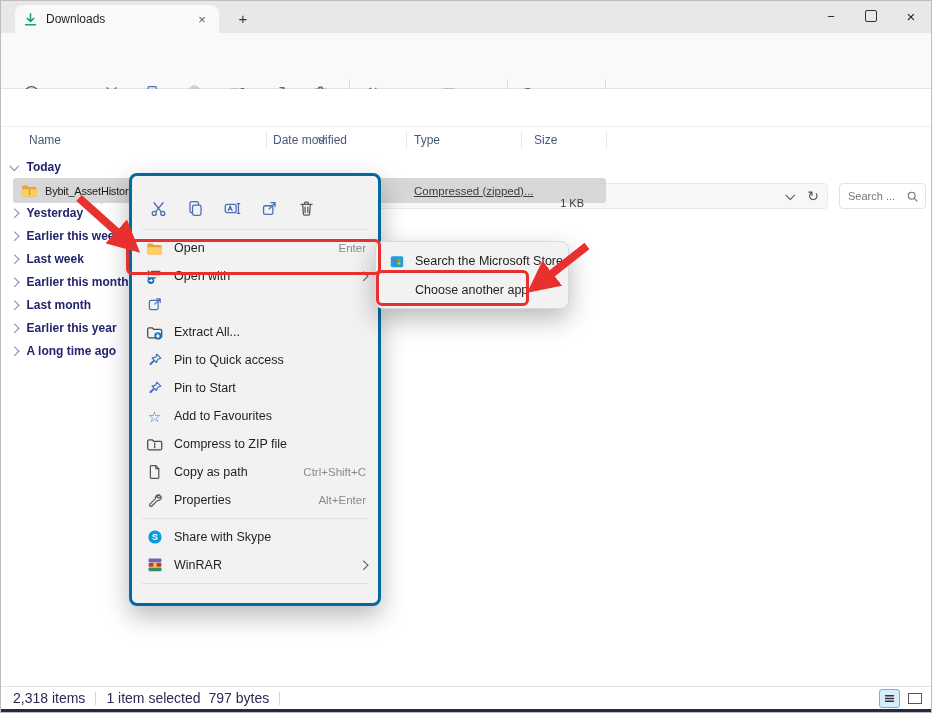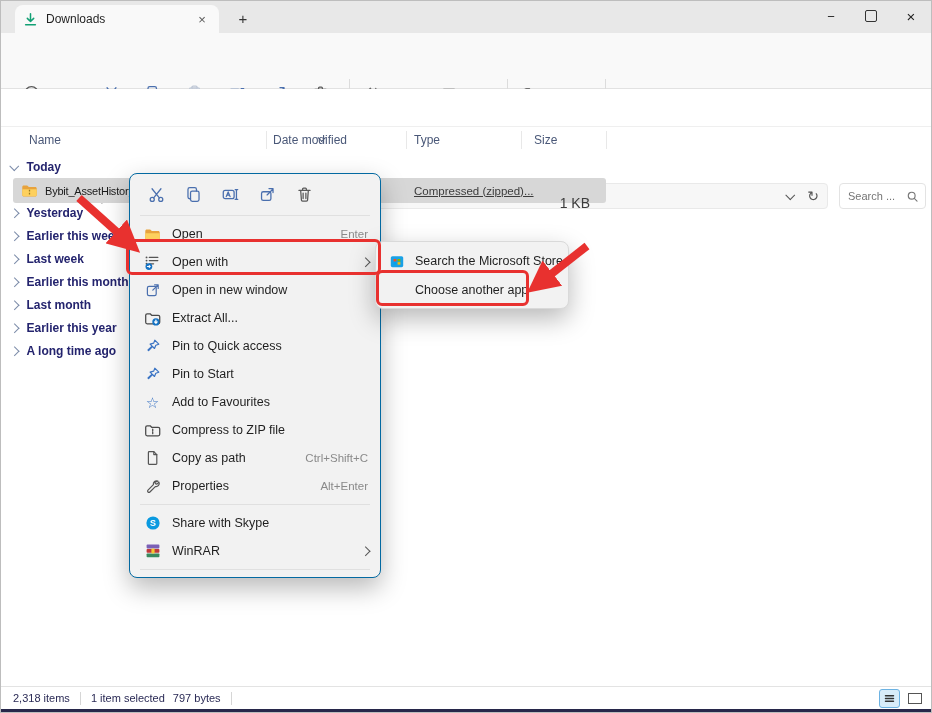--- a/index.html
+++ b/index.html
@@ -50,24 +50,24 @@
   .colhdr{position:absolute;top:126px;height:26px;font-size:12px;color:#4a5878;display:flex;align-items:center;}
   .col-sep{position:absolute;top:130px;width:1px;height:18px;background:#e8e8e8;}
   .sortchv{position:absolute;left:318px;top:126px;color:#4a5878;}
   
   .grp{position:absolute;display:flex;align-items:center;font-size:12px;color:#24246e;font-weight:bold;gap:9px;}
   .grp .chv{color:#7a8aa8;}
   .filerow{position:absolute;left:12px;top:177px;width:593px;height:25px;background:#d7d7d7;border-radius:3px;
        display:flex;align-items:center;}
   .fname{font-size:11px;color:#1a1a1a;margin-left:7px;width:86px;overflow:hidden;white-space:nowrap;letter-spacing:-.2px;}
   .ftype{position:absolute;left:401px;font-size:11.5px;color:#3c3c3c;text-decoration:underline;}
-  .fsize{position:absolute;right:16px;font-size:14px;color:#3c3c3c;margin-top:24px;}
-  
-  .cmenu{position:absolute;left:128px;top:172px;width:252px;background:#f2f2f2;border:1px solid #0369a1;
-       border-radius:8px;box-shadow:0 10px 26px rgba(0,0,0,.28);padding:3px 0;box-sizing:border-box;z-index:5;}
+  .fsize{position:absolute;right:22px;font-size:11px;color:#3c3c3c;margin-top:24px;}
+  
+  .cmenu{position:absolute;left:128px;top:172px;width:252px;background:#f2f2f2;border:3px solid #0369a1;
+       border-radius:8px;box-shadow:0 10px 26px rgba(0,0,0,.28);padding:15px 0;box-sizing:border-box;z-index:5;}
   .cm-icons{height:34px;display:flex;align-items:center;padding-left:10px;gap:5px;}
   .cmi{width:32px;height:30px;display:flex;align-items:center;justify-content:center;border:none;background:transparent;border-radius:5px;}
   .cm-sep{height:1px;background:#e0e0e0;margin:4px 10px;}
   .mi{height:28px;display:flex;align-items:center;padding:0 12px 0 14px;position:relative;}
   .mi-ic{width:17px;height:17px;display:flex;align-items:center;justify-content:center;margin-right:11px;flex:none;}
   .mi-lb{font-size:12.5px;color:#1f1f1f;flex:1;white-space:nowrap;}
   .mi-ac{font-size:11.5px;color:#8a8a8a;}
   .mi-sub{color:#555;margin-left:6px;}
   .star{color:#3b74c4;font-size:15px;line-height:1;}
   
@@ -76,21 +76,21 @@
   .smi{height:29px;display:flex;align-items:center;padding:0 12px;}
   .smi .mi-ic{margin-right:10px;}
   .smi .noic{width:17px;margin-right:10px;}
   
   .rbox{position:absolute;border:3px solid #e8312f;border-radius:6px;z-index:9;pointer-events:none;}
   #rb1{left:125px;top:238px;width:249px;height:30px;}
   #rb2{left:375px;top:269px;width:147px;height:30px;}
   .annsvg{position:absolute;left:0;top:0;z-index:10;pointer-events:none;}
   
   .statusbar{position:absolute;left:0;bottom:3px;width:100%;height:23px;background:#fff;border-top:1px solid #e3e3e3;
-       box-sizing:border-box;display:flex;align-items:center;font-size:11px;color:#2a2a55;}
+       box-sizing:border-box;display:flex;align-items:center;font-size:14px;color:#2a2a55;}
   .sb-t{margin-left:12px;}
   .sb-div{width:1px;height:13px;background:#d6d6d6;margin:0 10px;}
   .sb-right{position:absolute;right:6px;display:flex;gap:4px;align-items:center;}
   .vbtn{width:21px;height:19px;display:flex;align-items:center;justify-content:center;border-radius:3px;box-sizing:border-box;}
   .vbtn.active{background:#d8ecf9;border:1px solid #6cb2e2;}
   .vrect{width:12px;height:9px;border:1.3px solid #555;display:inline-block;}
   .bottom-edge{position:absolute;left:0;bottom:0;width:100%;height:3px;background:#27274a;}
 </style>
 </head>
 <body>
@@ -355,21 +355,20 @@
     </div>
 
 
     <div class="mi">
       <span class="mi-ic">
           <svg width="16" height="16" viewBox="0 0 16 16" fill="none" stroke="#4a6fae" stroke-width="1.2" stroke-linecap="round" stroke-linejoin="round">
             <rect x="2.4" y="4.4" width="8.8" height="9.2" rx="1.6"></rect>
             <path d="M7.8 8.2l5.4-5.4M9.6 2.8h3.6v3.6"></path>
           </svg>
         </span>
-      <span class="mi-lb">Open in new window</span>
     </div>
 
     <div class="mi">
       <span class="mi-ic">
           <svg width="17" height="17" viewBox="0 0 16 16" fill="none" stroke="#4a4a4a" stroke-width="1.2" stroke-linecap="round" stroke-linejoin="round">
             <path d="M1.6 5c0-.8.6-1.4 1.4-1.4h2.8L7.2 5h6.2c.8 0 1.4.6 1.4 1.4v5.2c0 .8-.6 1.4-1.4 1.4H3c-.8 0-1.4-.6-1.4-1.4z"></path>
             <circle cx="11.2" cy="11.2" r="3.4" fill="#1673c4" stroke="none"></circle>
             <path d="M11.2 9.5v2.9M11.2 12.4l-1.2-1.2M11.2 12.4l1.2-1.2" stroke="#fff"></path>
           </svg>
         </span>

